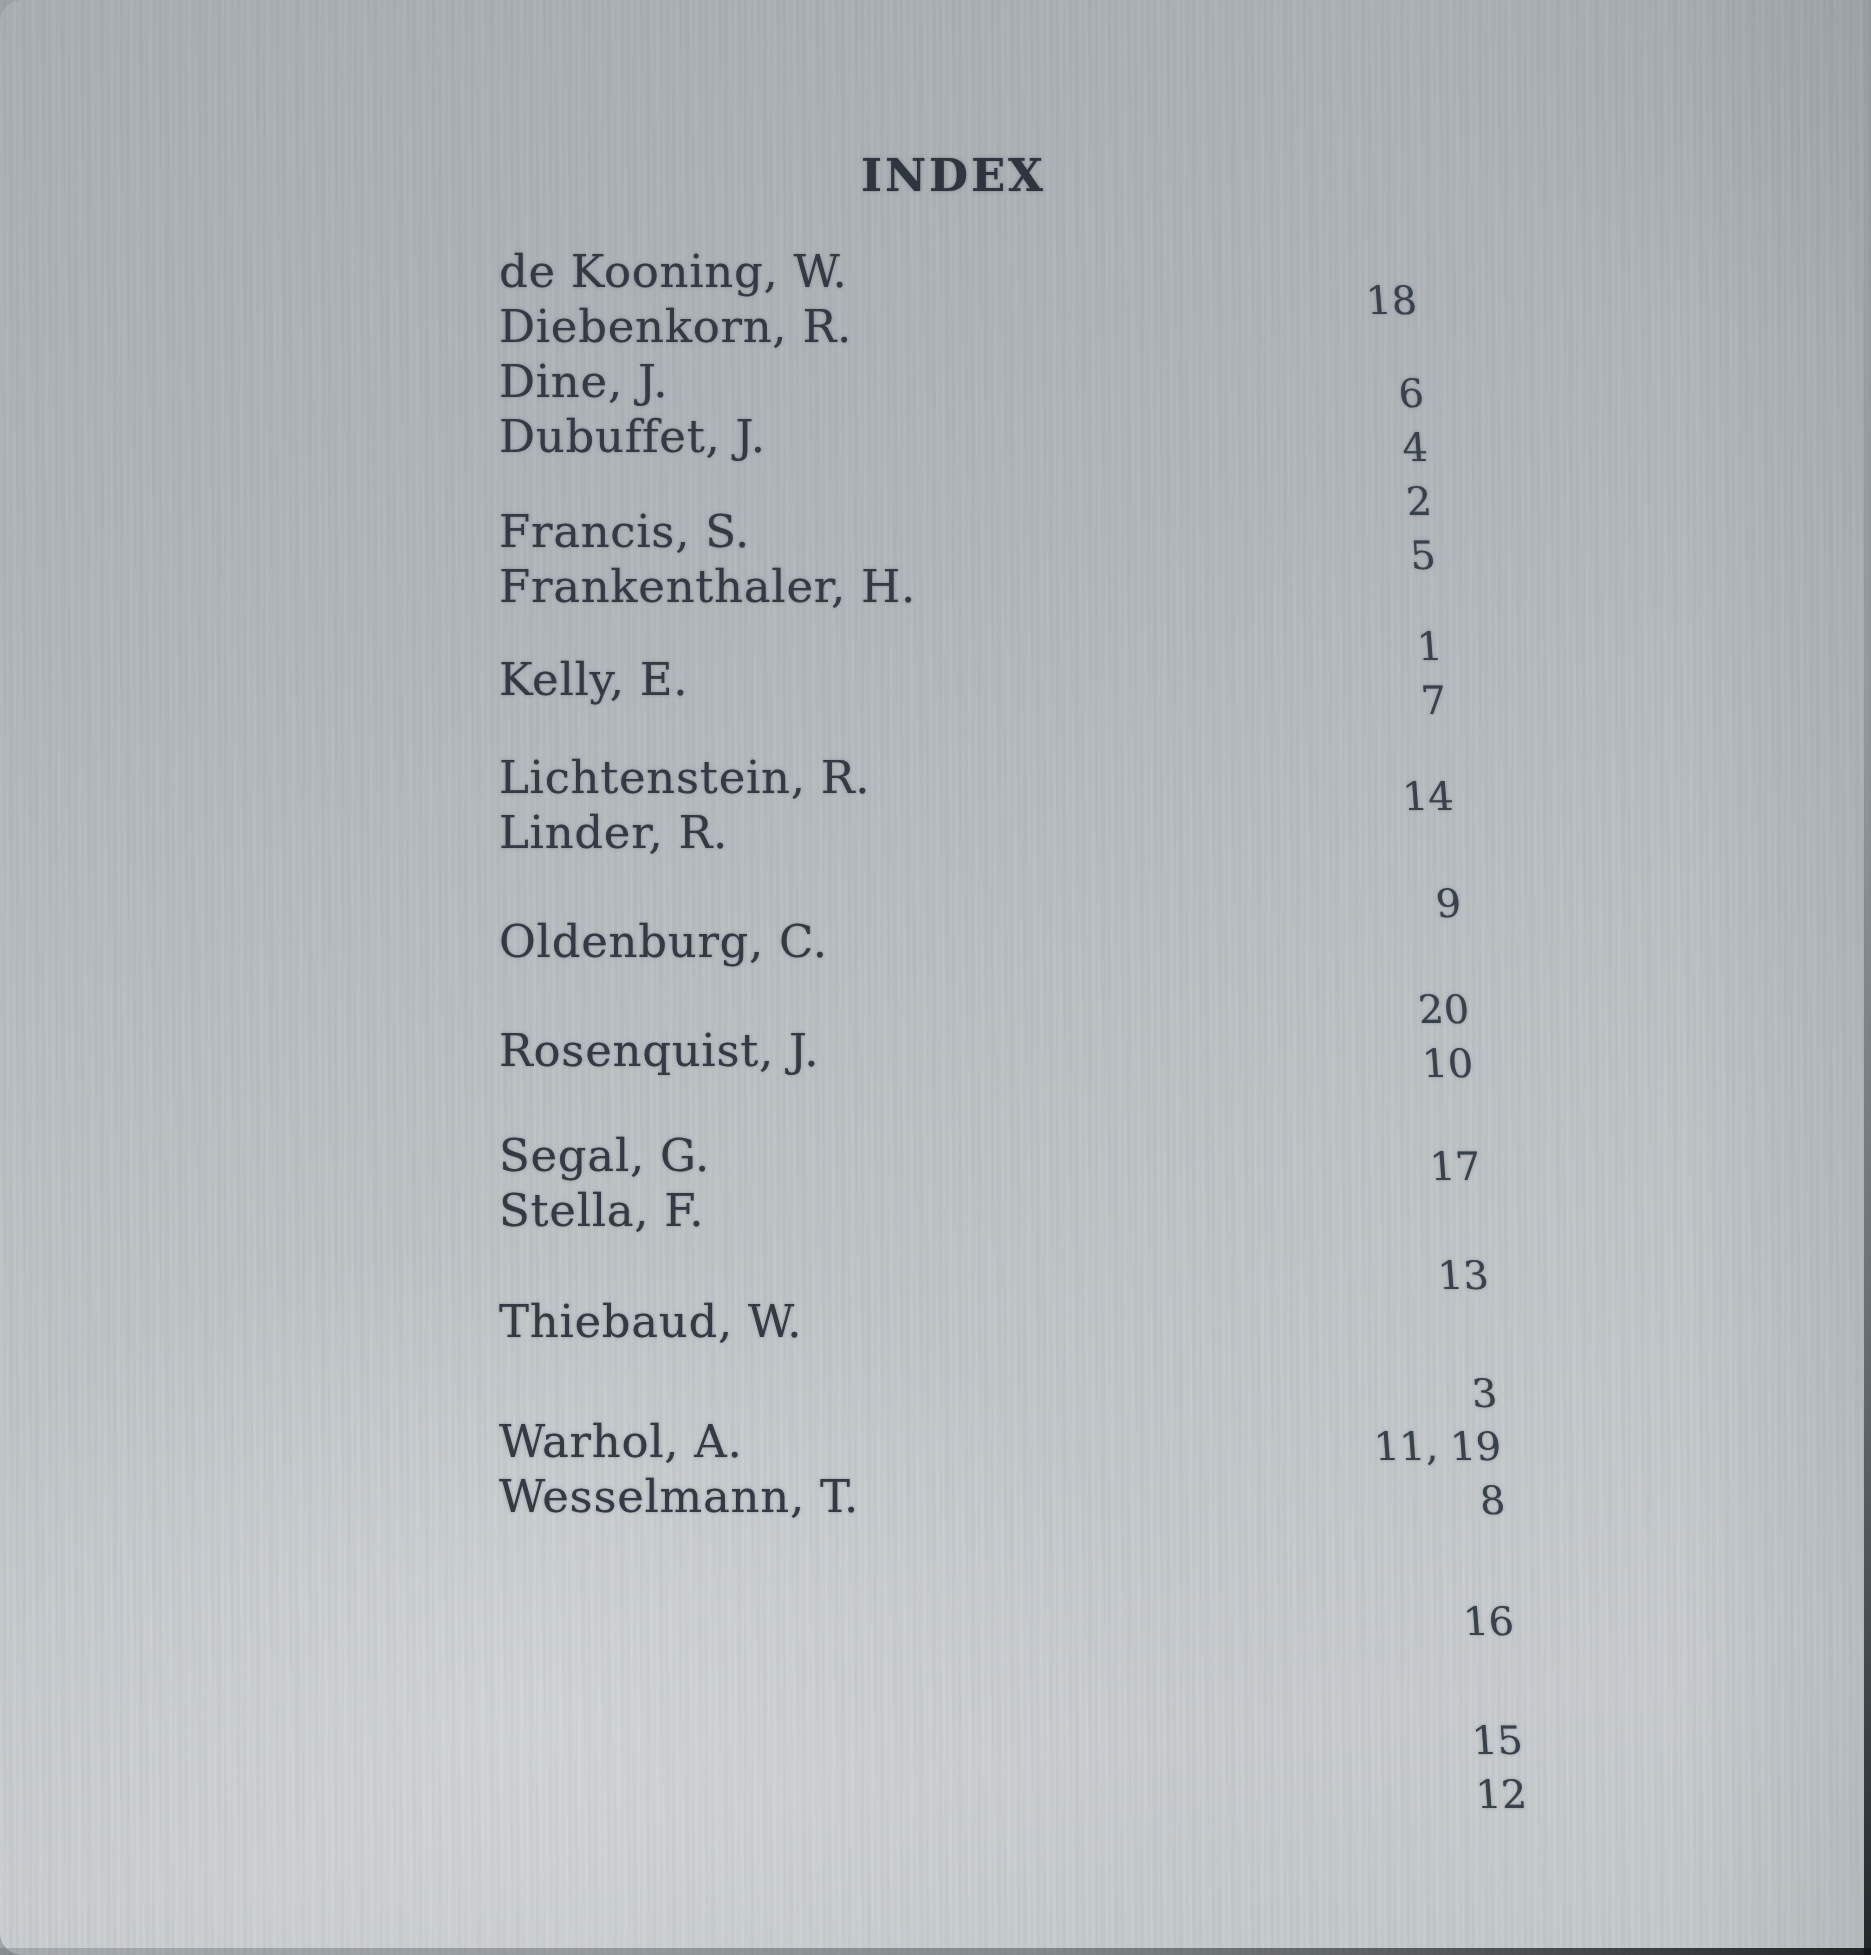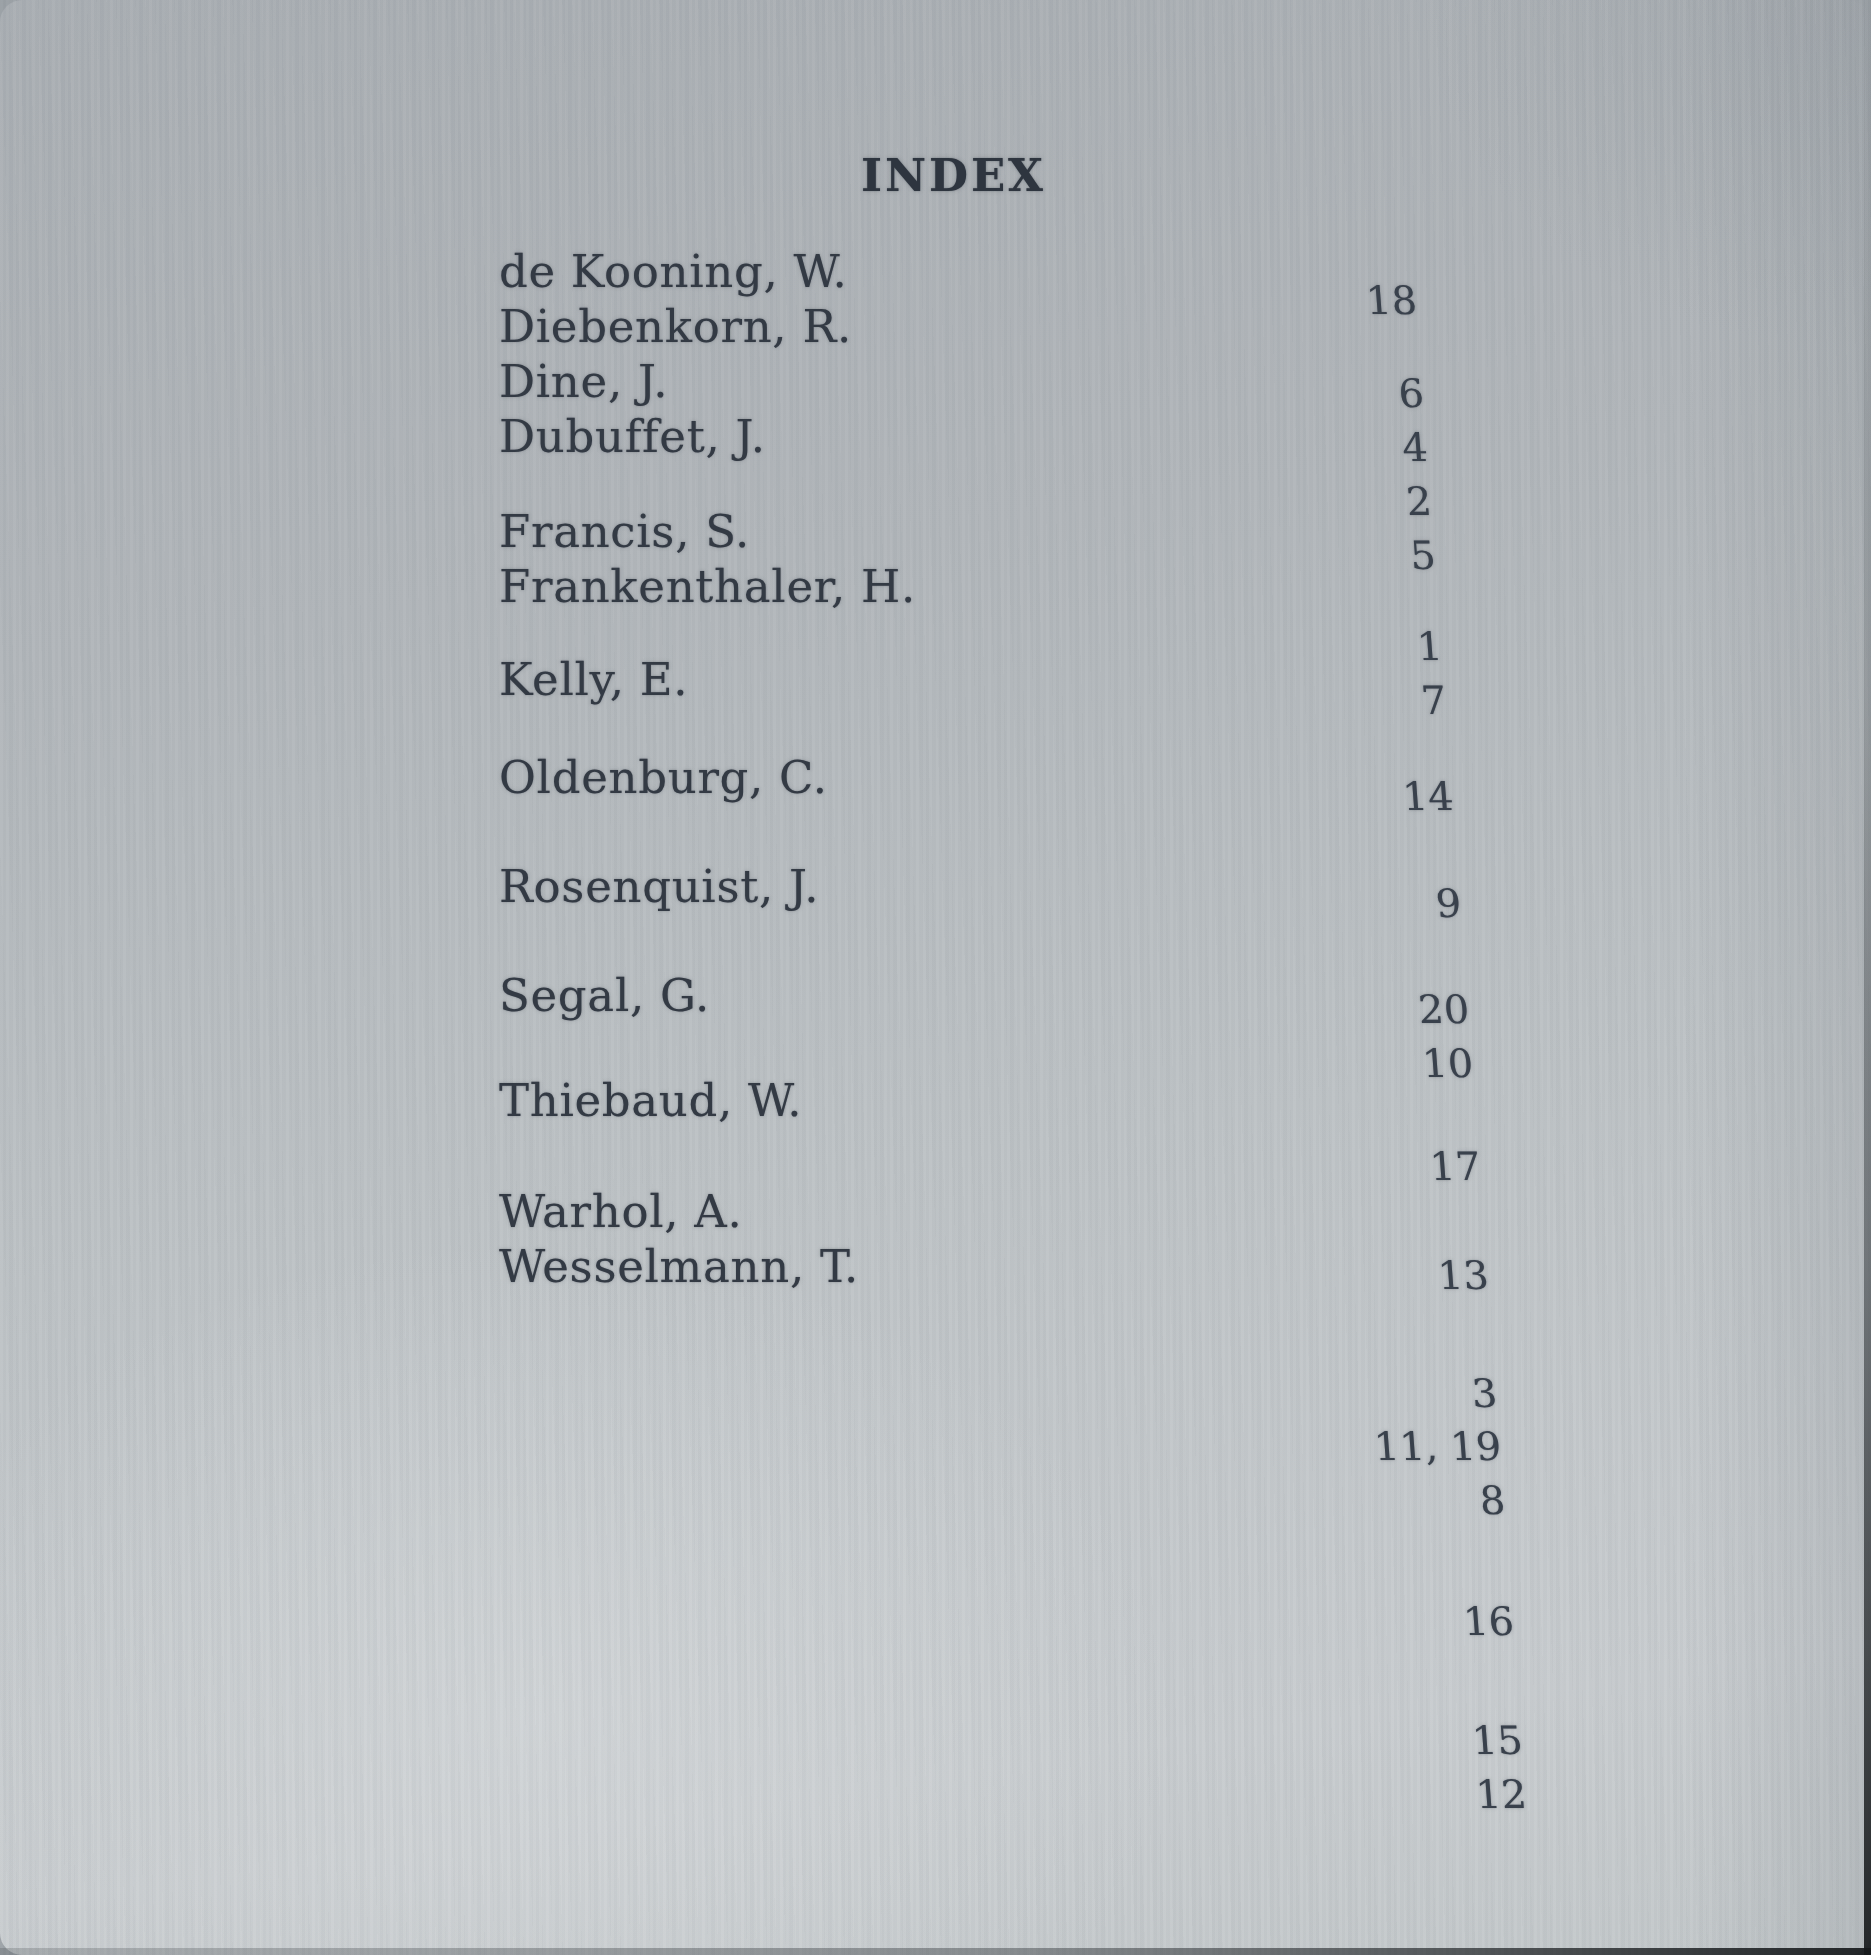--- a/index.html
+++ b/index.html
@@ -150,31 +150,42 @@
           <span>Frankenthaler, H.</span>
         </div>
       </div>
       <div class="group">
         <div class="row">
           <span>Kelly, E.</span>
         </div>
       </div>
       <div class="group">
         <div class="row">
+          <span>Lichtenstein, R.</span>
+        </div>
+        <div class="row">
+          <span>Linder, R.</span>
+        </div>
+      </div>
+      <div class="group">
+        <div class="row">
           <span>Oldenburg, C.</span>
         </div>
       </div>
       <div class="group">
         <div class="row">
           <span>Rosenquist, J.</span>
         </div>
       </div>
       <div class="group">
         <div class="row">
           <span>Segal, G.</span>
+        </div>
+        <div class="row">
+          <span>Stella, F.</span>
         </div>
       </div>
       <div class="group">
         <div class="row">
           <span>Thiebaud, W.</span>
         </div>
       </div>
       <div class="group">
         <div class="row">
           <span>Warhol, A.</span>

